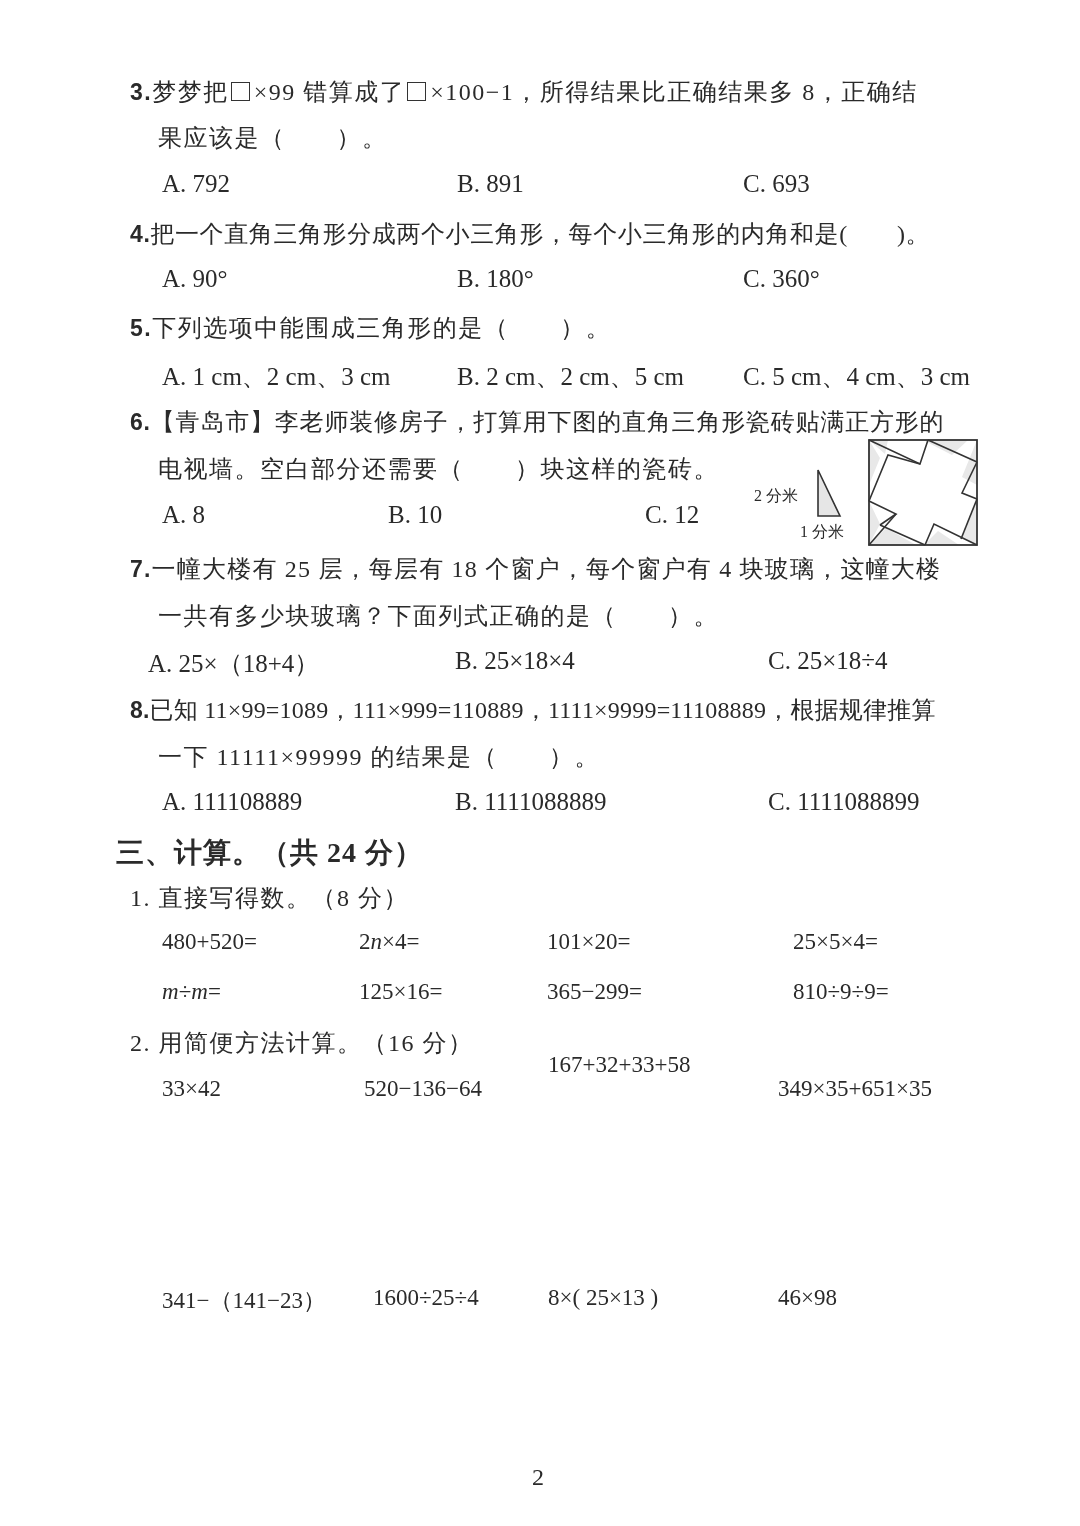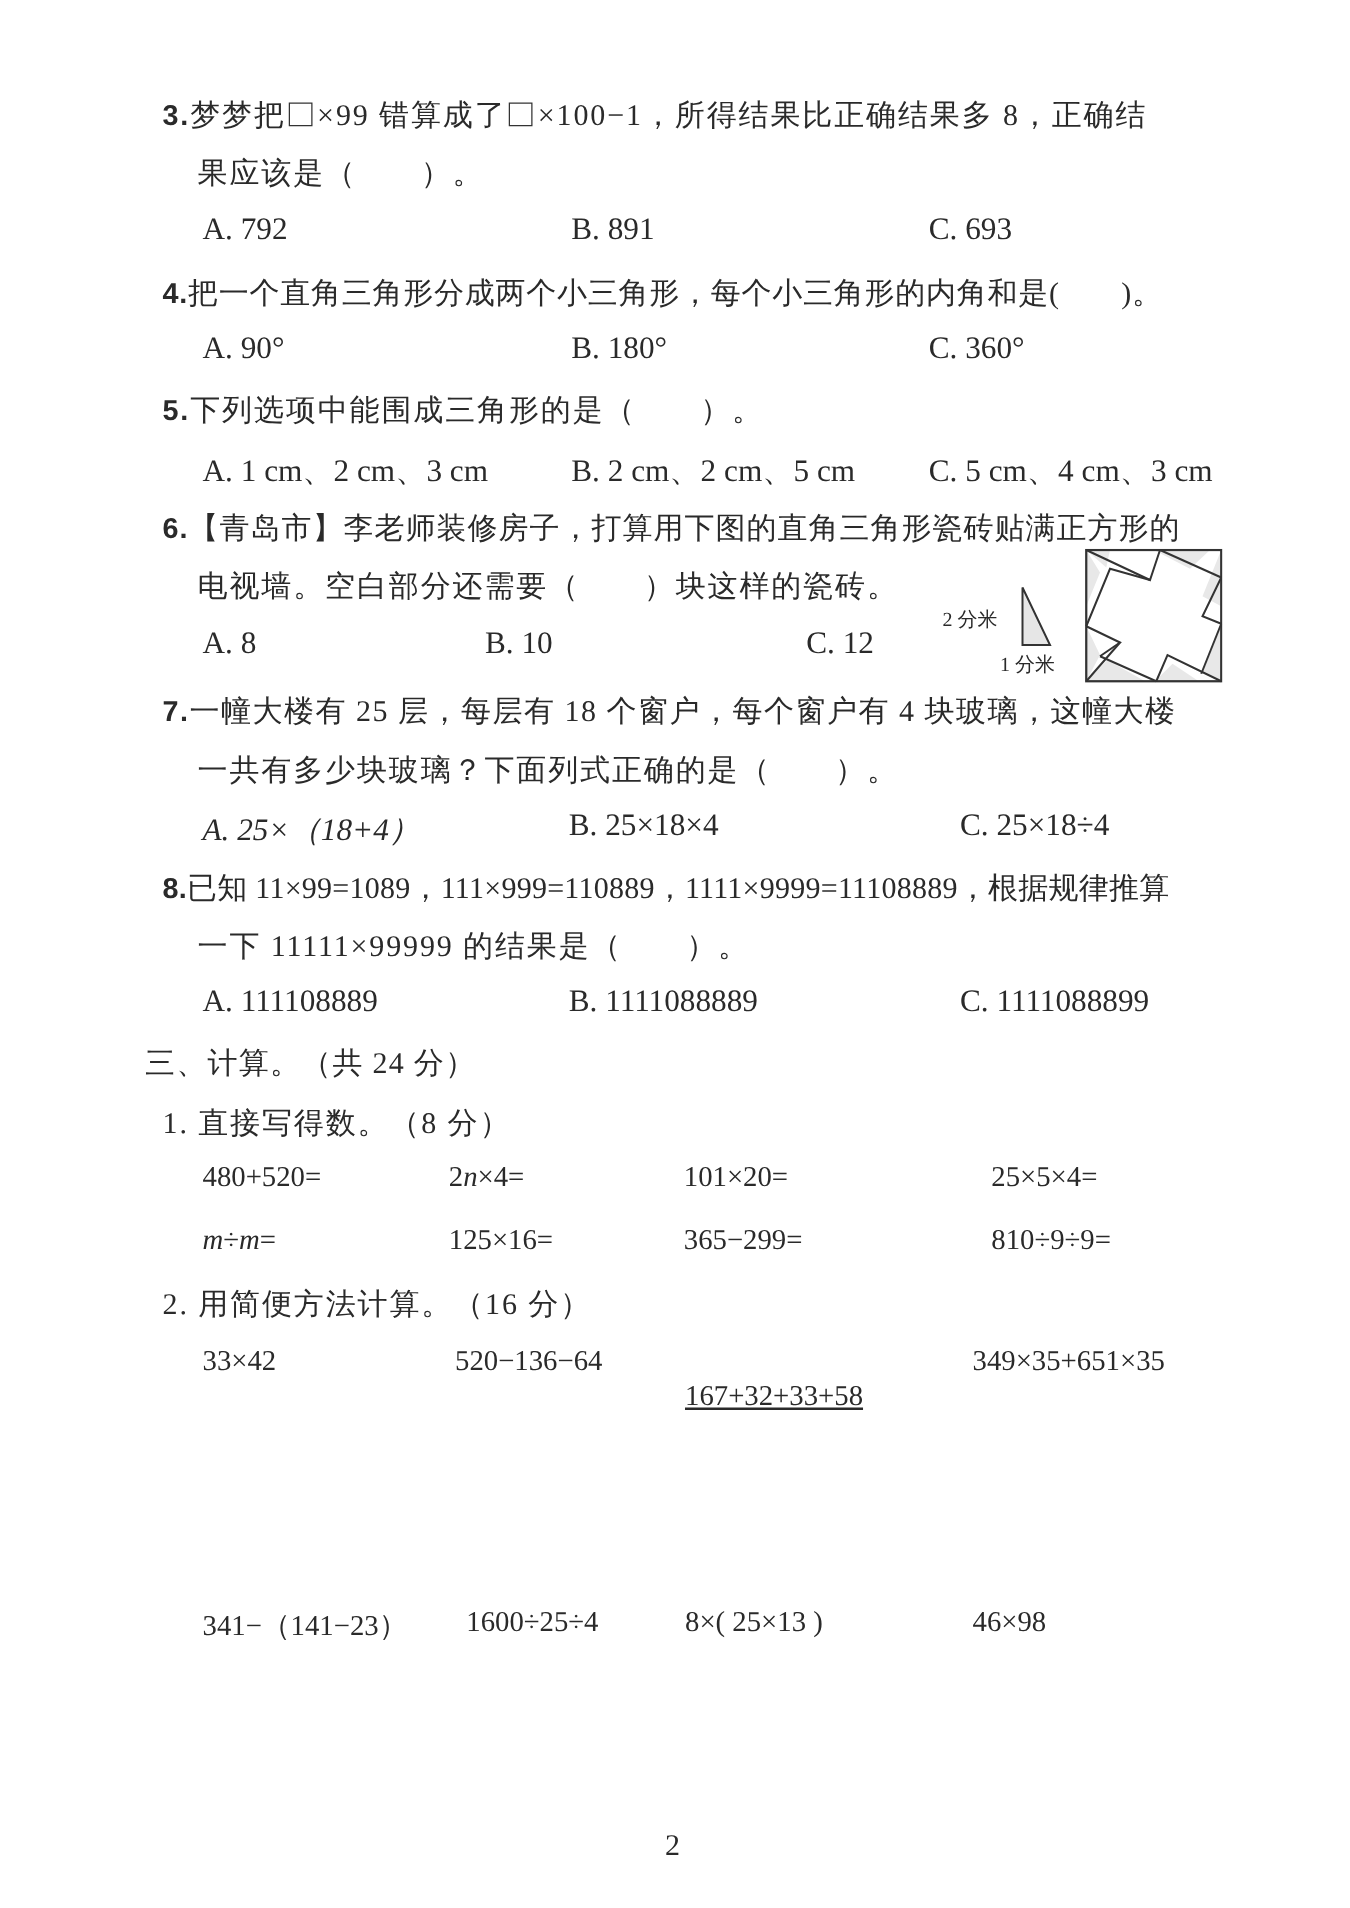--- a/index.html
+++ b/index.html
@@ -2,21 +2,21 @@
 <html><head>
 <meta charset="utf-8">
 <style>
   html, body { margin: 0; padding: 0; background: #ffffff; }
   body { width: 1080px; height: 1526px; position: relative; overflow: hidden;
          font-family: "Liberation Serif", "DejaVu Serif", serif; color: #2a2a2a; }
   .abs { position: absolute; white-space: nowrap; }
   .q { font-size: 24px; letter-spacing: 1.5px; }
   .qnum { font-family: "Liberation Sans", "DejaVu Sans", sans-serif; font-weight: bold; font-size: 23px; }
   .opt { font-size: 25px; }
-  .sec { font-size: 24px; font-weight: normal; letter-spacing: 1px; text-align: right; }
+  .sec { font-size: 28px; font-weight: bold; letter-spacing: 1px; text-align: right; }
   .expr { font-size: 23px; }
   .box { display: inline-block; width: 17px; height: 17px; border: 1.6px solid #333; vertical-align: -1px; margin: 0 4px 0 2px; }
   .pagenum { font-size: 24px; }
   .fig-label { font-size: 16px; }
   i.var { font-style: italic; }
 </style>
 </head>
 <body>
 
 <div class="abs q" style="left:130px; top:76px;">
@@ -82,21 +82,21 @@
     <polyline points="1,62 28,75 12,86"></polyline>
     <polyline points="1,62 20,16 52,25"></polyline>
     <polyline points="28,75 1,106"></polyline>
   </g>
 </svg>
 
 <div class="abs q" style="left:130px; top:553px; letter-spacing:1.2px;">
   <span class="qnum">7.</span><span>一幢大楼有 25 层，每层有 18 个窗户，每个窗户有 4 块玻璃，这幢大楼</span>
 </div>
 <div class="abs q" style="left:158px; top:600px;">一共有多少块玻璃？下面列式正确的是（　　）。</div>
-<div class="abs opt" style="left:162px; top:647px;font-style:italic;">A. 25×（18+4）</div>
+<div class="abs opt" style="left:148px; top:647px;">A. 25×（18+4）</div>
 <div class="abs opt" style="left:455px; top:647px;">B. 25×18×4</div>
 <div class="abs opt" style="left:768px; top:647px;">C. 25×18÷4</div>
 
 <div class="abs q" style="left:130px; top:694px; letter-spacing:0.2px;">
   <span class="qnum">8.</span><span>已知 11×99=1089，111×999=110889，1111×9999=11108889，根据规律推算</span>
 </div>
 <div class="abs q" style="left:158px; top:741px;">一下 11111×99999 的结果是（　　）。</div>
 <div class="abs opt" style="left:162px; top:788px;">A. 111108889</div>
 <div class="abs opt" style="left:455px; top:788px;">B. 1111088889</div>
 <div class="abs opt" style="left:768px; top:788px;">C. 1111088899</div>
@@ -111,21 +111,21 @@
 
 <div class="abs expr" style="left:162px; top:979px;"><i class="var">m</i>÷<i class="var">m</i>=</div>
 <div class="abs expr" style="left:359px; top:979px;">125×16=</div>
 <div class="abs expr" style="left:547px; top:979px;">365−299=</div>
 <div class="abs expr" style="left:793px; top:979px;">810÷9÷9=</div>
 
 <div class="abs q" style="left:130px; top:1027px;">2. 用简便方法计算。（16 分）</div>
 
 <div class="abs expr" style="left:162px; top:1076px;">33×42</div>
 <div class="abs expr" style="left:364px; top:1076px;">520−136−64</div>
-<div class="abs expr" style="left:548px; top:1104px;text-decoration:underline;">167+32+33+58</div>
+<div class="abs expr" style="left:548px; top:1052px;">167+32+33+58</div>
 <div class="abs expr" style="left:778px; top:1076px;">349×35+651×35</div>
 
 <div class="abs expr" style="left:162px; top:1285px;">341−（141−23）</div>
 <div class="abs expr" style="left:373px; top:1285px;">1600÷25÷4</div>
 <div class="abs expr" style="left:548px; top:1285px;">8×( 25×13 )</div>
 <div class="abs expr" style="left:778px; top:1285px;">46×98</div>
 
 <div class="abs pagenum" style="left:532px; top:1464px;">2</div>
 
 </body></html>

